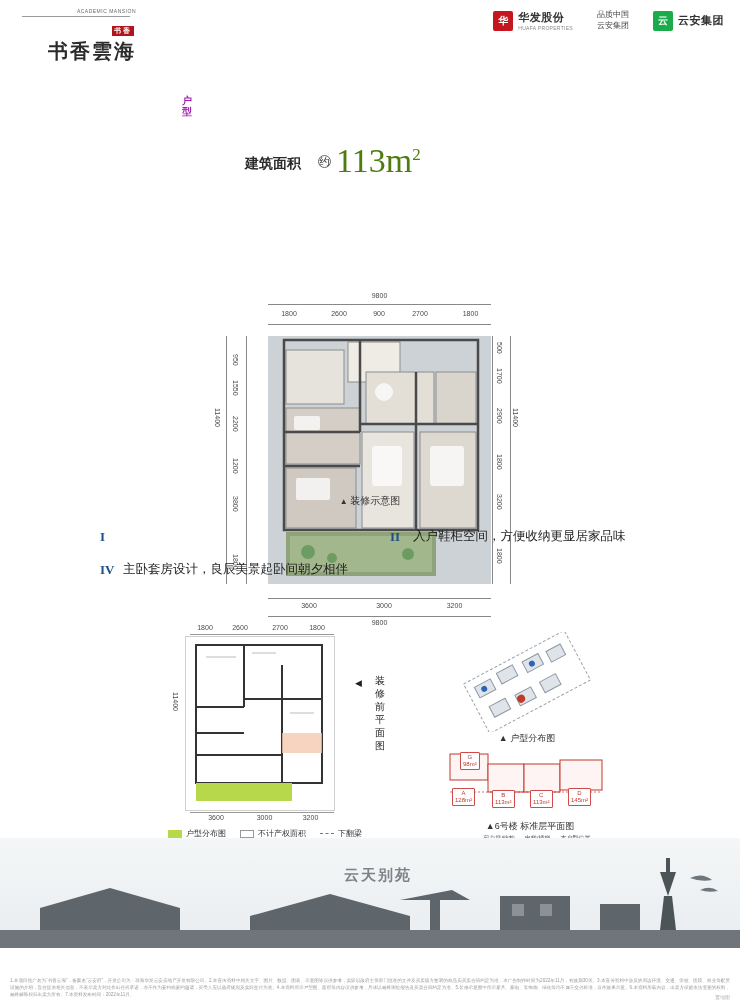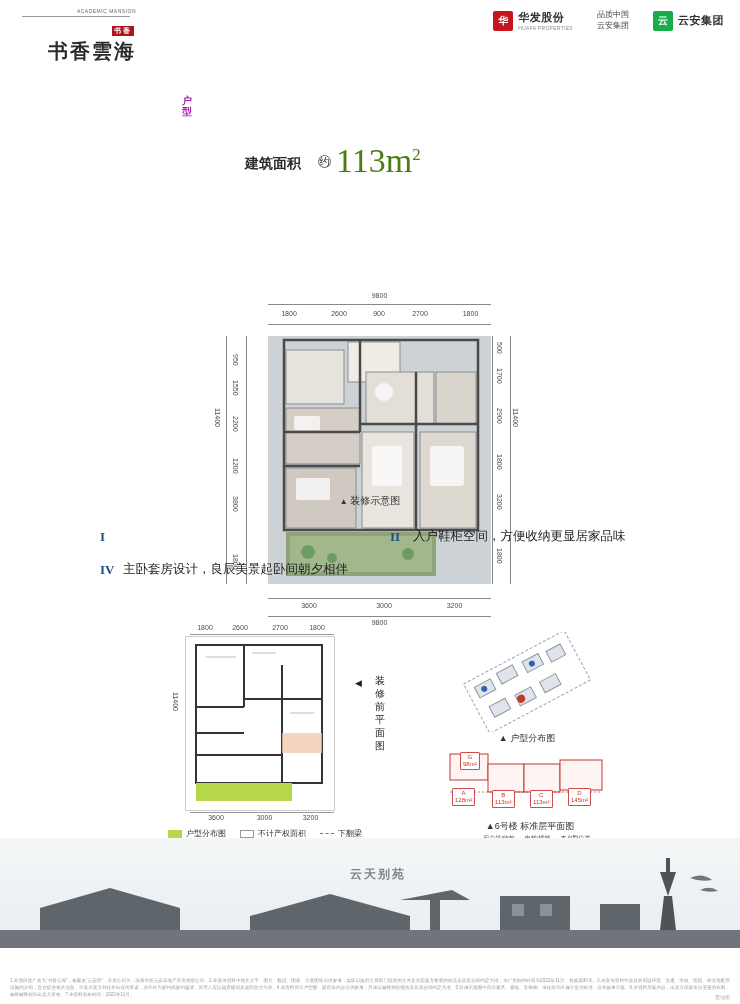--- a/index.html
+++ b/index.html
@@ -183,21 +183,21 @@
   }
 
   
   .skyline {
     position:absolute; left:0; bottom: 56px; width:740px; height: 110px;
     background: linear-gradient(180deg, #f4f6f7 0%, #e9edf0 100%);
     overflow:hidden;
   }
   .sky-title {
     position:absolute; left: 16px; right: 0; top: 28px; text-align:center;
-    font-size: 12px; color:#7d8388; letter-spacing:2px; font-weight:bold;
+    font-size: 15px; color:#7d8388; letter-spacing:2px; font-weight:bold;
   }
   .disclaimer {
     position:absolute; left: 10px; right: 10px; bottom: 6px;
     font-size: 4.6px; line-height: 1.55; color:#9a9a9a; text-align:justify;
   }
   .watermark {
     position:absolute; right: 10px; bottom: 4px; font-size:5px; color:#b5b5b5;
   }
 </style>
 </head>

